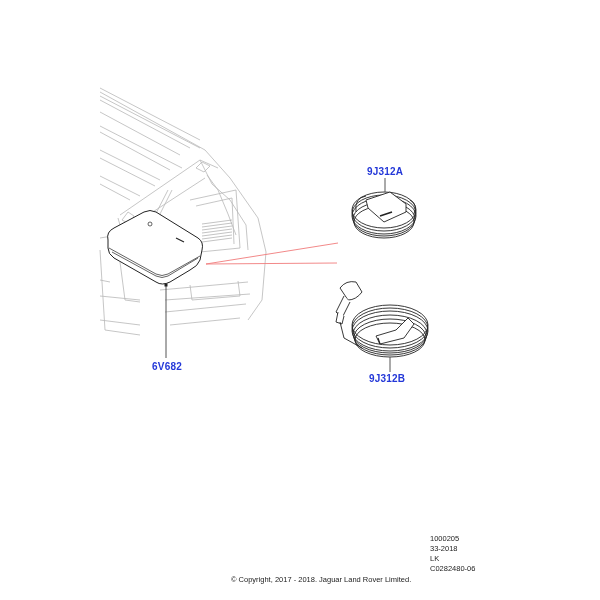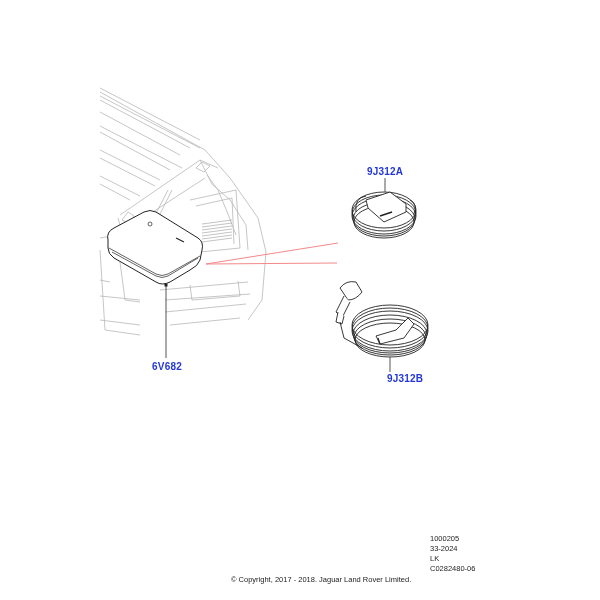--- a/index.html
+++ b/index.html
@@ -112,22 +112,22 @@
     <path d="M340 322 L344 338 L362 348"></path>
 
     <path d="M376 336 L396 330 L408 318 L414 324 L404 338 L380 344 Z" fill="#fff"></path>
     <path d="M378 338 L380 344" stroke-width="1.2"></path>
   </g>
   <line x1="390" y1="357" x2="390" y2="372" stroke="#555" stroke-width="1"></line>
 </svg>
 
 <div class="callout" style="left:152px; top:361px;">6V682</div>
 <div class="callout" style="left:367px; top:166px;">9J312A</div>
-<div class="callout" style="left:387px; top:373px;">9J312B</div>
+<div class="callout" style="left:369px; top:373px;">9J312B</div>
 
 <div class="meta">
   <div>1000205</div>
-  <div>33-2024</div>
+  <div>33-2018</div>
   <div>LK</div>
   <div>C0282480-06</div>
 </div>
 
 <div class="copyright">© Copyright, 2017 - 2018. Jaguar Land Rover Limited.</div>
 
 </body></html>

